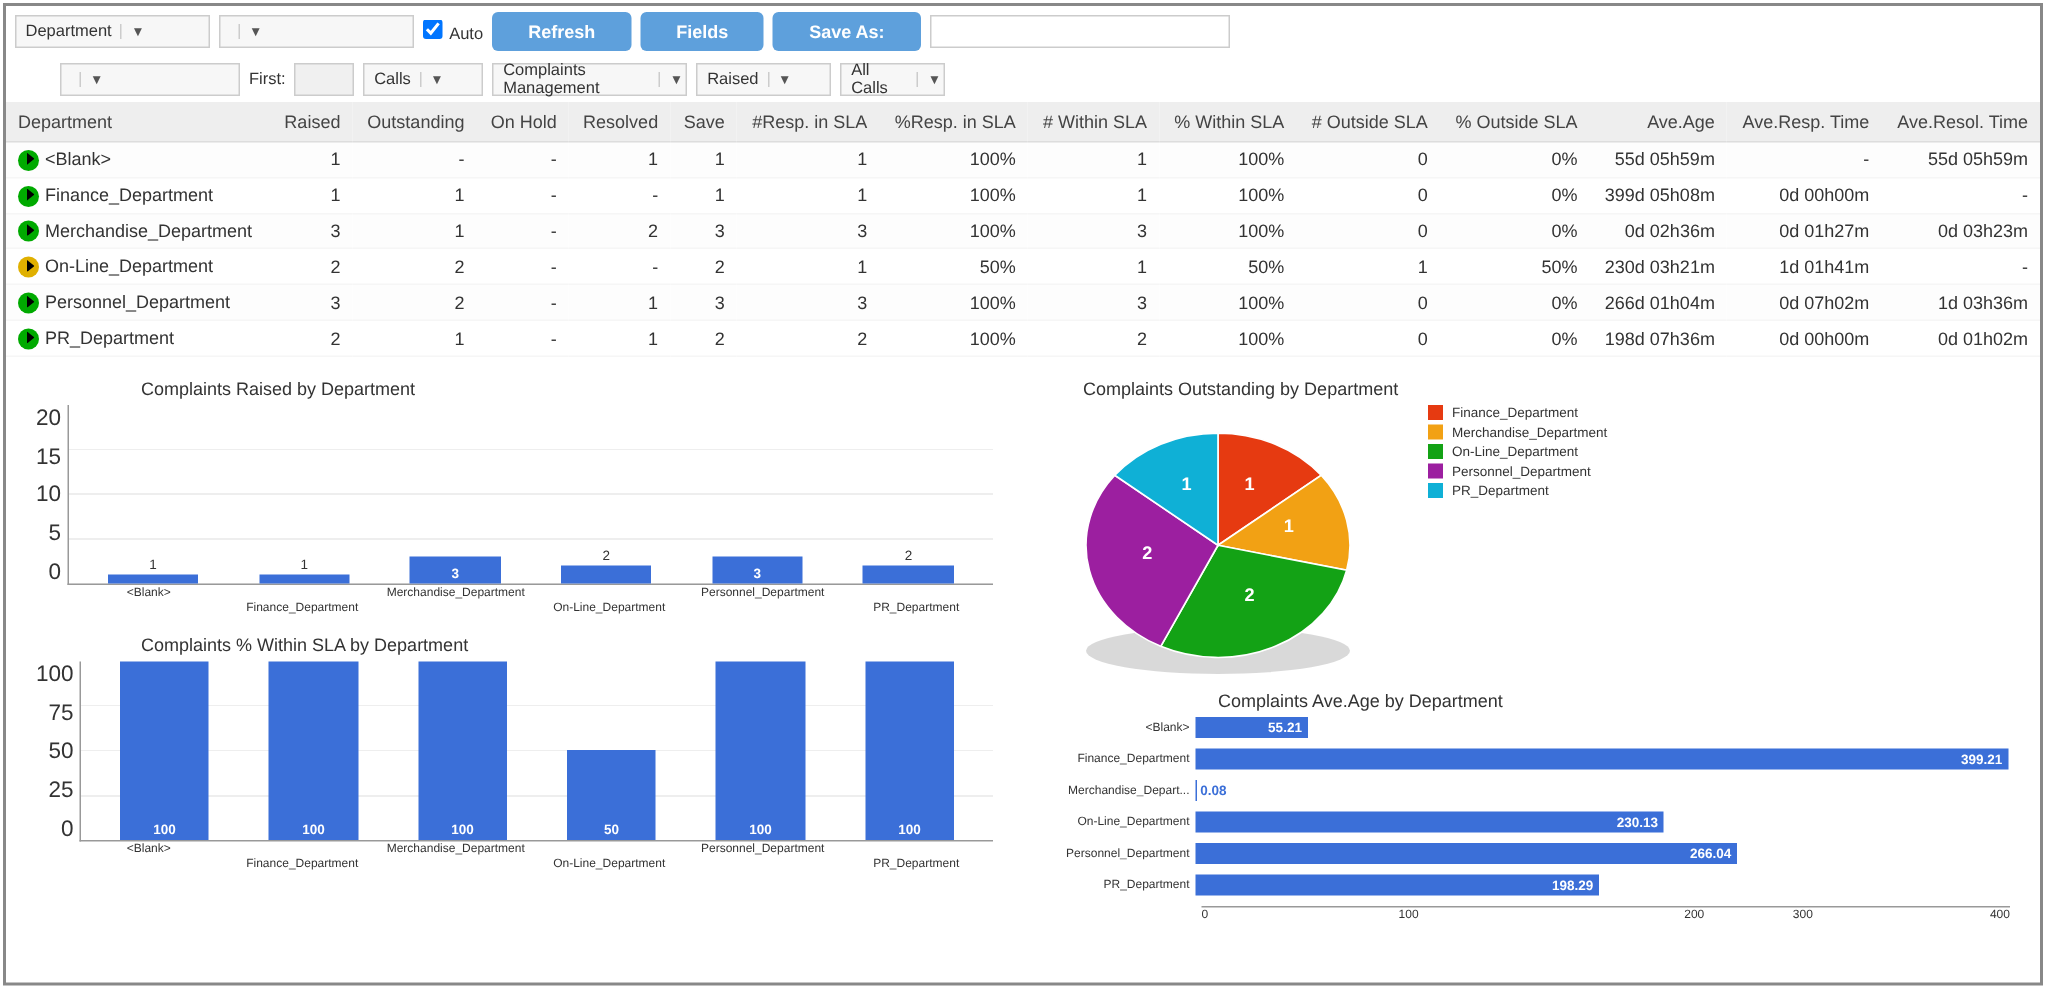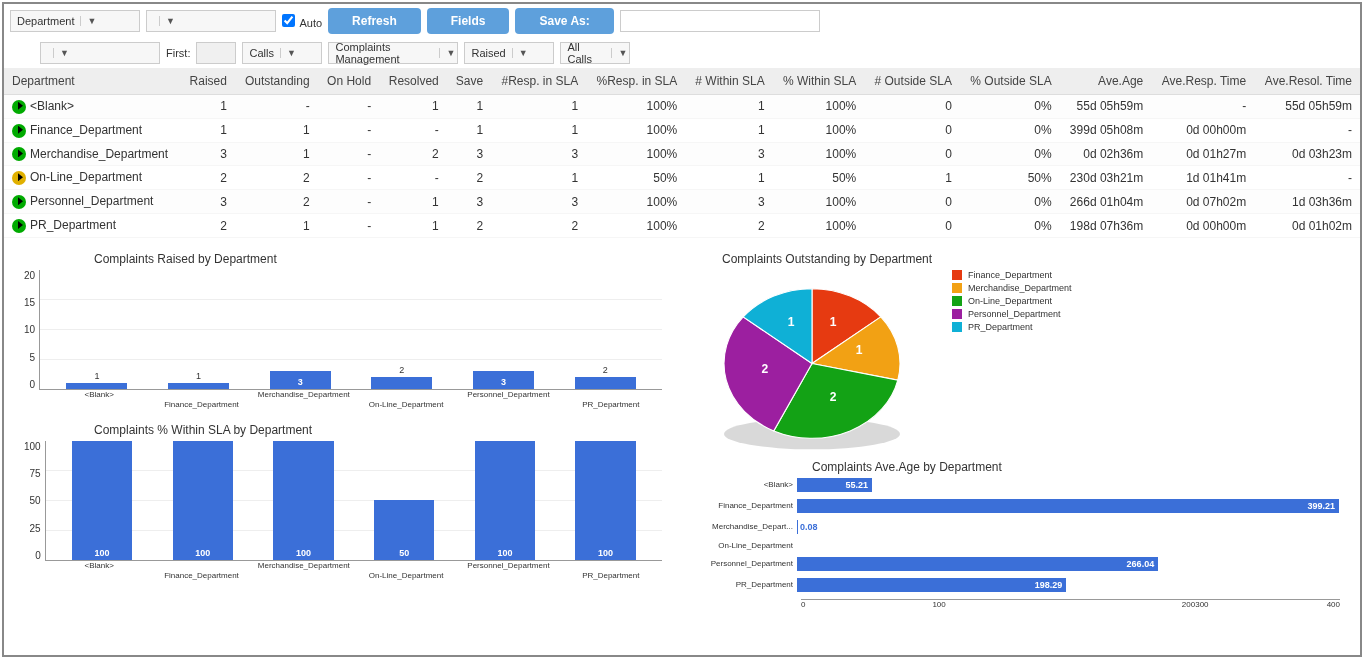--- a/index.html
+++ b/index.html
@@ -26,21 +26,21 @@
 .icon-circle.amber { background:#e0b000; }
 .icon-circle::after { content:""; position:absolute; top:2px; left:6px; width:5px; height:8px; background:#000; clip-path: polygon(0 0,100% 50%,0 100%); }
 
 .charts { display:flex; padding: 8px 20px 0 20px; gap: 40px; }
 .col { flex:1; }
 .chart-title { font-size:12px; font-weight:normal; margin: 6px 0 4px 70px; }
 .chart-box { position:relative; }
 
 
 .vbarchart { display:flex; }
-.vbarchart .yaxis { display:flex; flex-direction:column; justify-content:space-between; align-items:flex-end; height:120px; font-size:10px; color:#333; padding-right:4px; }
+.vbarchart .yaxis { display:flex; flex-direction:column; justify-content:space-between; align-items:flex-end; height:120px; font-size:15px; color:#333; padding-right:4px; }
 .vbarchart .plot { flex:1; height:120px; border-left:1px solid #999; border-bottom:1px solid #999; display:flex; align-items:flex-end; gap:0; padding:0 6px; position:relative; background: repeating-linear-gradient(to top, transparent 0, transparent 29px, #eee 29px, #eee 30px); }
 .vbarchart .barwrap { flex:1; display:flex; flex-direction:column; align-items:center; justify-content:flex-end; height:100%; }
 .vbarchart .barlabel { font-size:9px; color:#333; margin-bottom:2px; }
 .vbarchart .bar { width: 60%; background:#3b6fd8; position:relative; }
 .vbarchart .bar .inval { color:#fff; font-size:9px; font-weight:bold; text-align:center; width:100%; position:absolute; bottom:2px; left:0; }
 .xaxis-labels { display:flex; padding-left:24px; }
 .xaxis-labels div { flex:1; font-size:8px; text-align:center; color:#333; }
 
 
 .hbarchart .row { display:flex; align-items:center; margin-bottom:7px; }
@@ -398,41 +398,46 @@
           <div class="row">
             <div class="rowlabel">Merchandise_Depart...</div>
             <div class="rowbar-wrap">
               <div class="rowbar" style="width: 0.02%;">
                 <span class="val out">0.08</span>
               </div>
             </div>
           </div>
           <div class="row">
             <div class="rowlabel">On-Line_Department</div>
+            <div class="rowbar-wrap">
+              <div class="rowbar" style="width: 57.5325%;">
+                <span class="val">230.13</span>
+              </div>
+            </div>
           </div>
           <div class="row">
             <div class="rowlabel">Personnel_Department</div>
             <div class="rowbar-wrap">
               <div class="rowbar" style="width: 66.51%;">
                 <span class="val">266.04</span>
               </div>
             </div>
           </div>
           <div class="row">
             <div class="rowlabel">PR_Department</div>
             <div class="rowbar-wrap">
               <div class="rowbar" style="width: 49.5725%;">
                 <span class="val">198.29</span>
               </div>
             </div>
           </div>
           <div class="xaxis">
             <div style="flex: 1 1 0%; text-align: left;">0</div>
             <div style="flex: 1 1 0%; text-align: left;">100</div>
-            <div style="flex: 1 1 0%; text-align: right;">200</div>
+            <div style="flex: 1 1 0%; text-align: center;">200</div>
             <div style="flex: 1 1 0%; text-align: left;">300</div>
             <div style="flex: 0 1 0%; text-align: right;">400</div>
           </div>
         </div>
     </div>
   </div>
 
 </div>
 
 </body></html>

